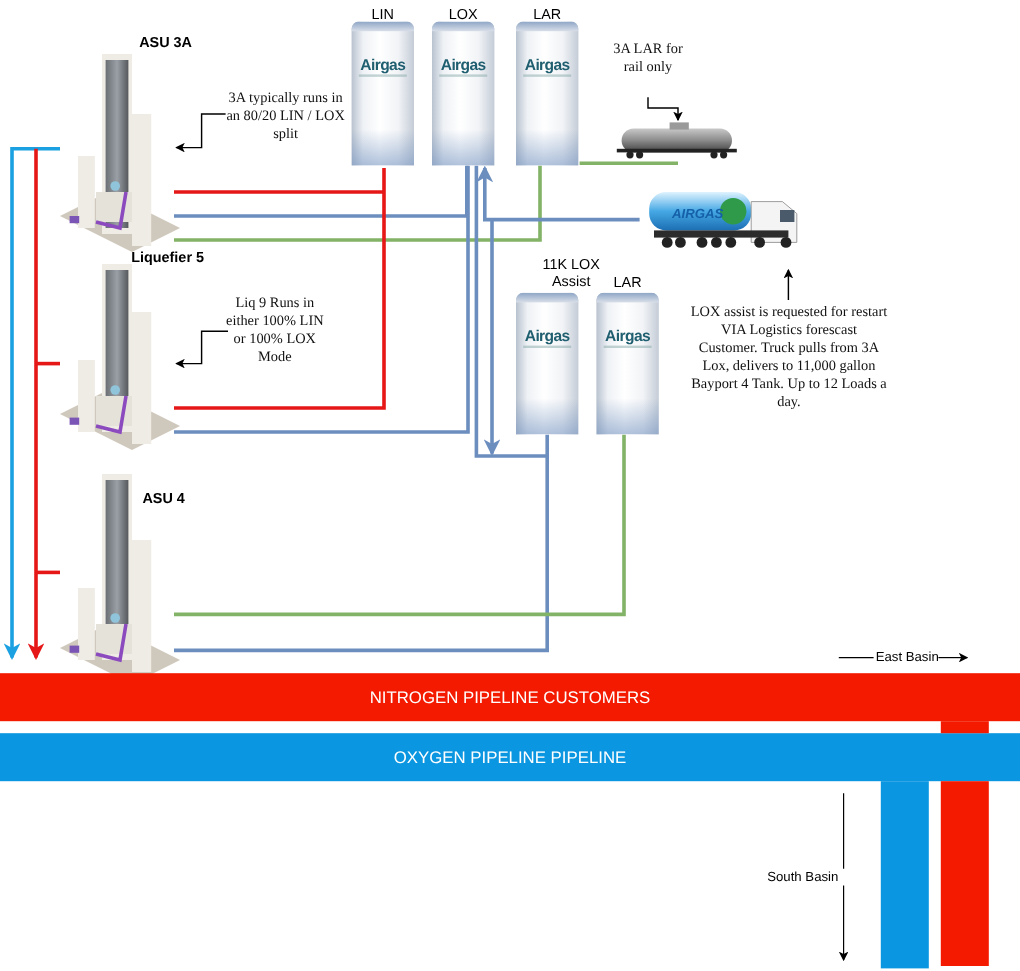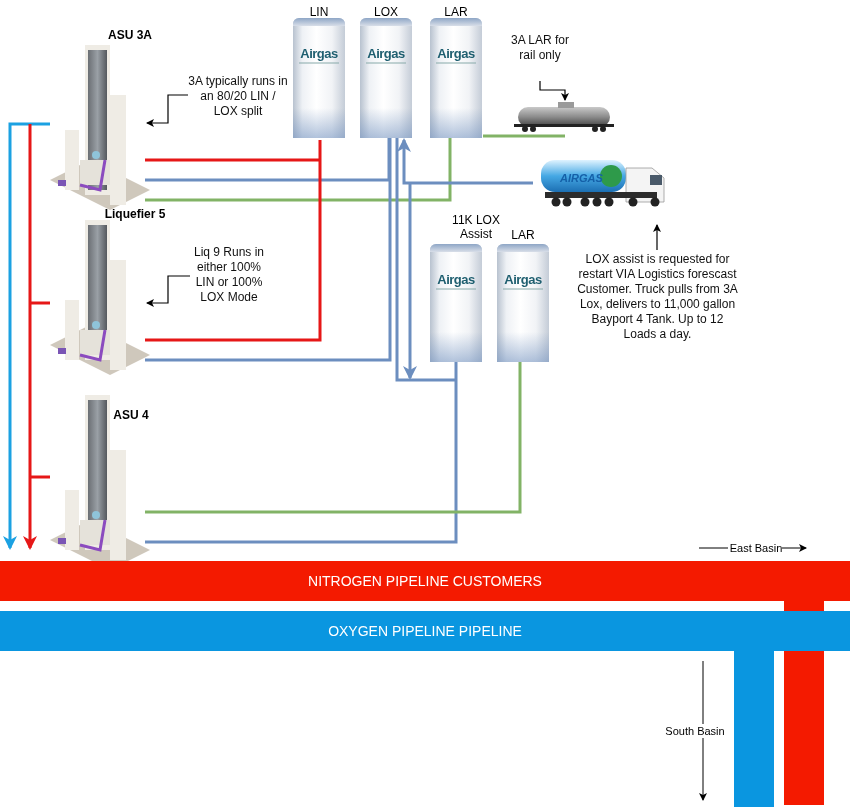--- a/index.html
+++ b/index.html
@@ -1,20 +1,20 @@
 <!DOCTYPE html>
 <html><head>
 <meta charset="utf-8">
 <style>
   html, body { margin:0; padding:0; background:#ffffff; }
   body { width:850px; height:809px; position:relative; overflow:hidden; font-family:"Liberation Sans", sans-serif; }
   #canvas { position:absolute; left:0; top:0; width:850px; height:809px; }
   .lbl { position:absolute; font-family:"Liberation Sans", sans-serif; font-size:12px; color:#000; text-align:center; line-height:14px; }
-  .bold { font-weight:bold; }
-  .note { position:absolute; font-family:Liberation Sans, sans-serif; font-size:12px; color:#111; text-align:center; line-height:15px; }
+  .bold { font-weight:bold;text-align:right; }
+  .note { position:absolute; font-family:Liberation Serif, serif; font-size:12px; color:#111; text-align:center; line-height:15px; }
   .pipe-band { position:absolute; color:#fff; font-size:14px; display:flex; align-items:center; justify-content:center; font-family:"Liberation Sans", sans-serif; }
   .tank { position:absolute; width:52px; border-radius:6px 6px 0 0; overflow:hidden;
           background: linear-gradient(90deg, #b8c2cf 0%, #eef1f5 18%, #ffffff 45%, #f1f3f6 75%, #c4ccd7 100%); }
   .tank .cap { position:absolute; left:0; top:0; width:100%; height:8px; background:linear-gradient(180deg,#8ea6c6,#d8dee8); }
   .tank .base { position:absolute; left:0; bottom:0; width:100%; height:30px; background:linear-gradient(180deg, rgba(255,255,255,0) 0%, rgba(112,144,190,0.55) 100%); }
   .tank .brand { position:absolute; left:0; width:100%; top:28px; text-align:center; font-family:"Liberation Sans", sans-serif; font-weight:bold; font-size:13px; color:#1f5f70; letter-spacing:-0.5px; }
   .tank .tag { position:absolute; left:6px; right:6px; top:44px; height:2px; background:#8aa; opacity:0.5; }
 </style>
 </head>
 <body>
@@ -192,13 +192,13 @@
 
 <div class="note" style="left:188px;top:74px;width:100px;">3A typically runs in an 80/20 LIN / LOX split</div>
 <div class="note" style="left:188px;top:245px;width:82px;">Liq 9 Runs in either 100% LIN or 100% LOX Mode</div>
 <div class="note" style="left:510px;top:33px;width:60px;">3A LAR for rail only</div>
 <div class="note" style="left:575px;top:252px;width:165px;">LOX assist is requested for restart VIA Logistics forescast Customer. Truck pulls from 3A Lox, delivers to 11,000 gallon Bayport 4 Tank. Up to 12 Loads a day.</div>
 
 <div class="pipe-band" style="left:0;top:561px;width:850px;height:40px;">NITROGEN PIPELINE CUSTOMERS</div>
 <div class="pipe-band" style="left:0;top:611px;width:850px;height:40px;">OXYGEN PIPELINE PIPELINE</div>
 
 <div class="lbl" style="left:728px;top:541px;width:56px;font-size:11px;">East Basin</div>
-<div class="lbl" style="left:662px;top:724px;width:66px;font-size:11px;background:#fff;">South Basin</div>
+<div class="lbl" style="left:636px;top:724px;width:66px;font-size:11px;background:#fff;">South Basin</div>
 
 </body></html>

